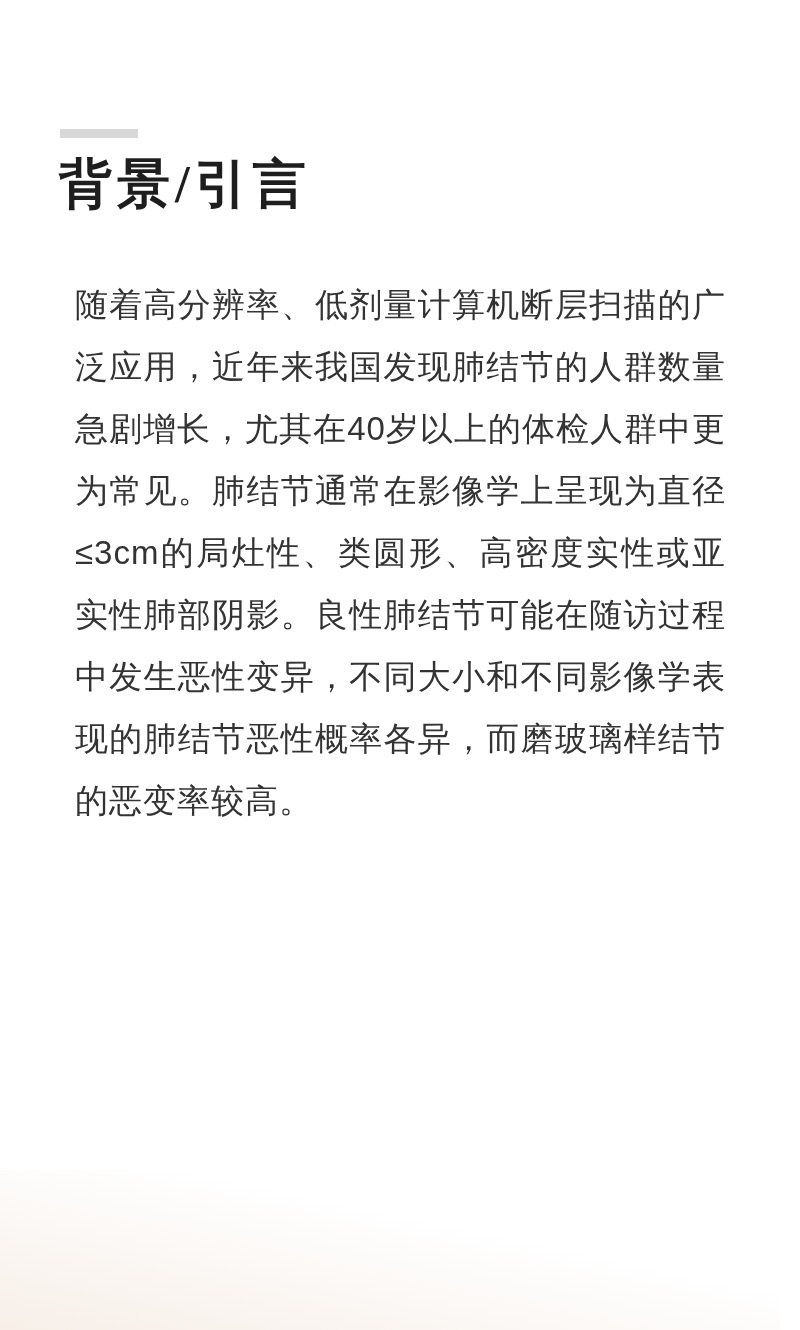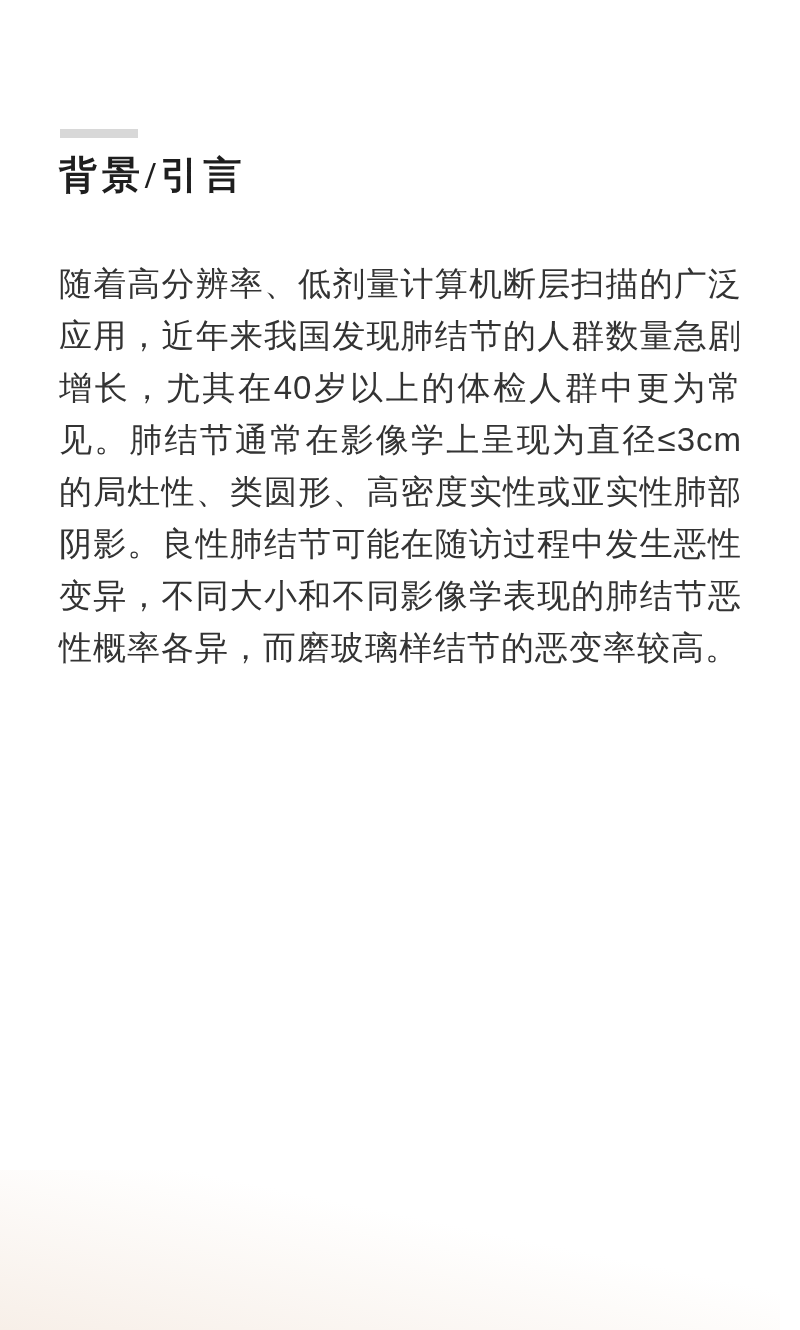--- a/index.html
+++ b/index.html
@@ -31,35 +31,35 @@
   }
   .accent-bar {
     width: 78px;
     height: 9px;
     background: #d8d8d8;
     margin: 129px 0 0 1px;
   }
   .title {
     font-family: "Liberation Serif", "DejaVu Serif", serif;
     font-weight: 700;
-    font-size: 38px;
+    font-size: 53px;
     line-height: 1.1;
     letter-spacing: 5px;
     color: #1e1e1e;
     margin: 17px 0 0 0;
   }
   .para {
     font-size: 33px;
     font-weight: 300;
-    line-height: 52px;
+    line-height: 62px;
     letter-spacing: 1px;
     color: #333333;
     text-align: justify;
     text-justify: inter-character;
-    margin: 0;
+    margin: 16px;
   }
   .para-1 { margin-top: 61px; }
   .para-2 { margin-top: 73px; }
 </style>
 </head>
 <body>
 
 <div class="corner-tint"></div>
 
 <div class="page">

